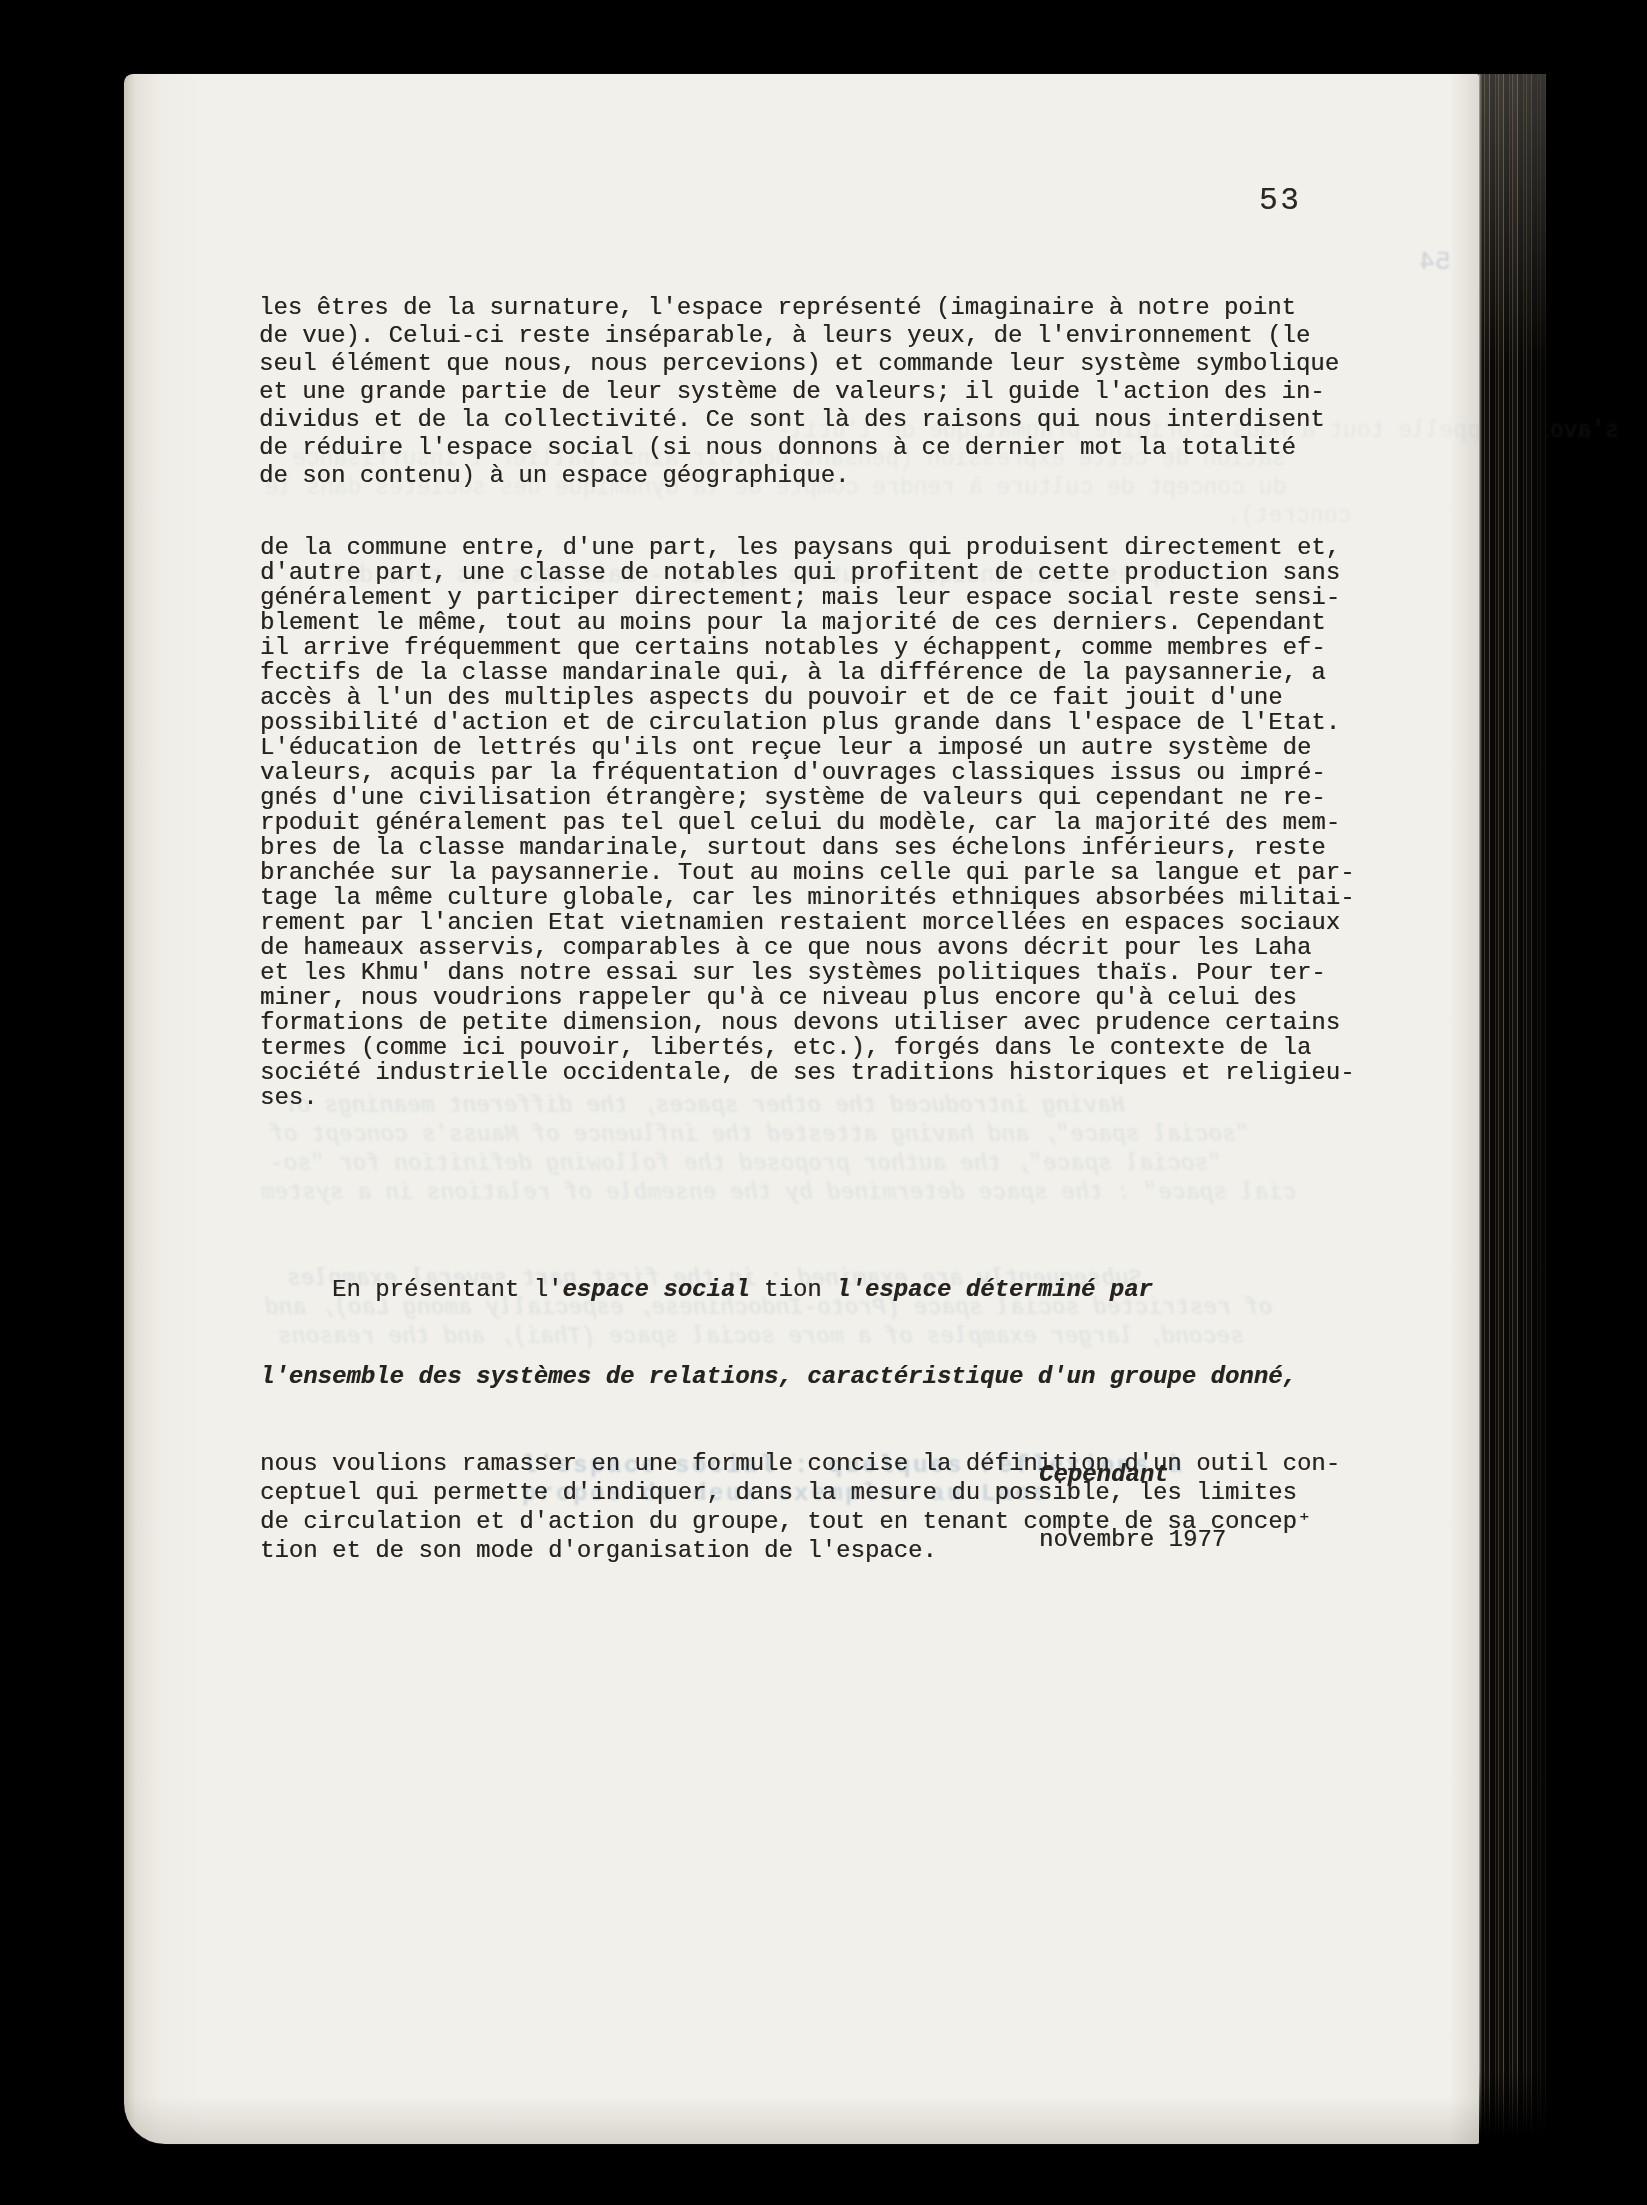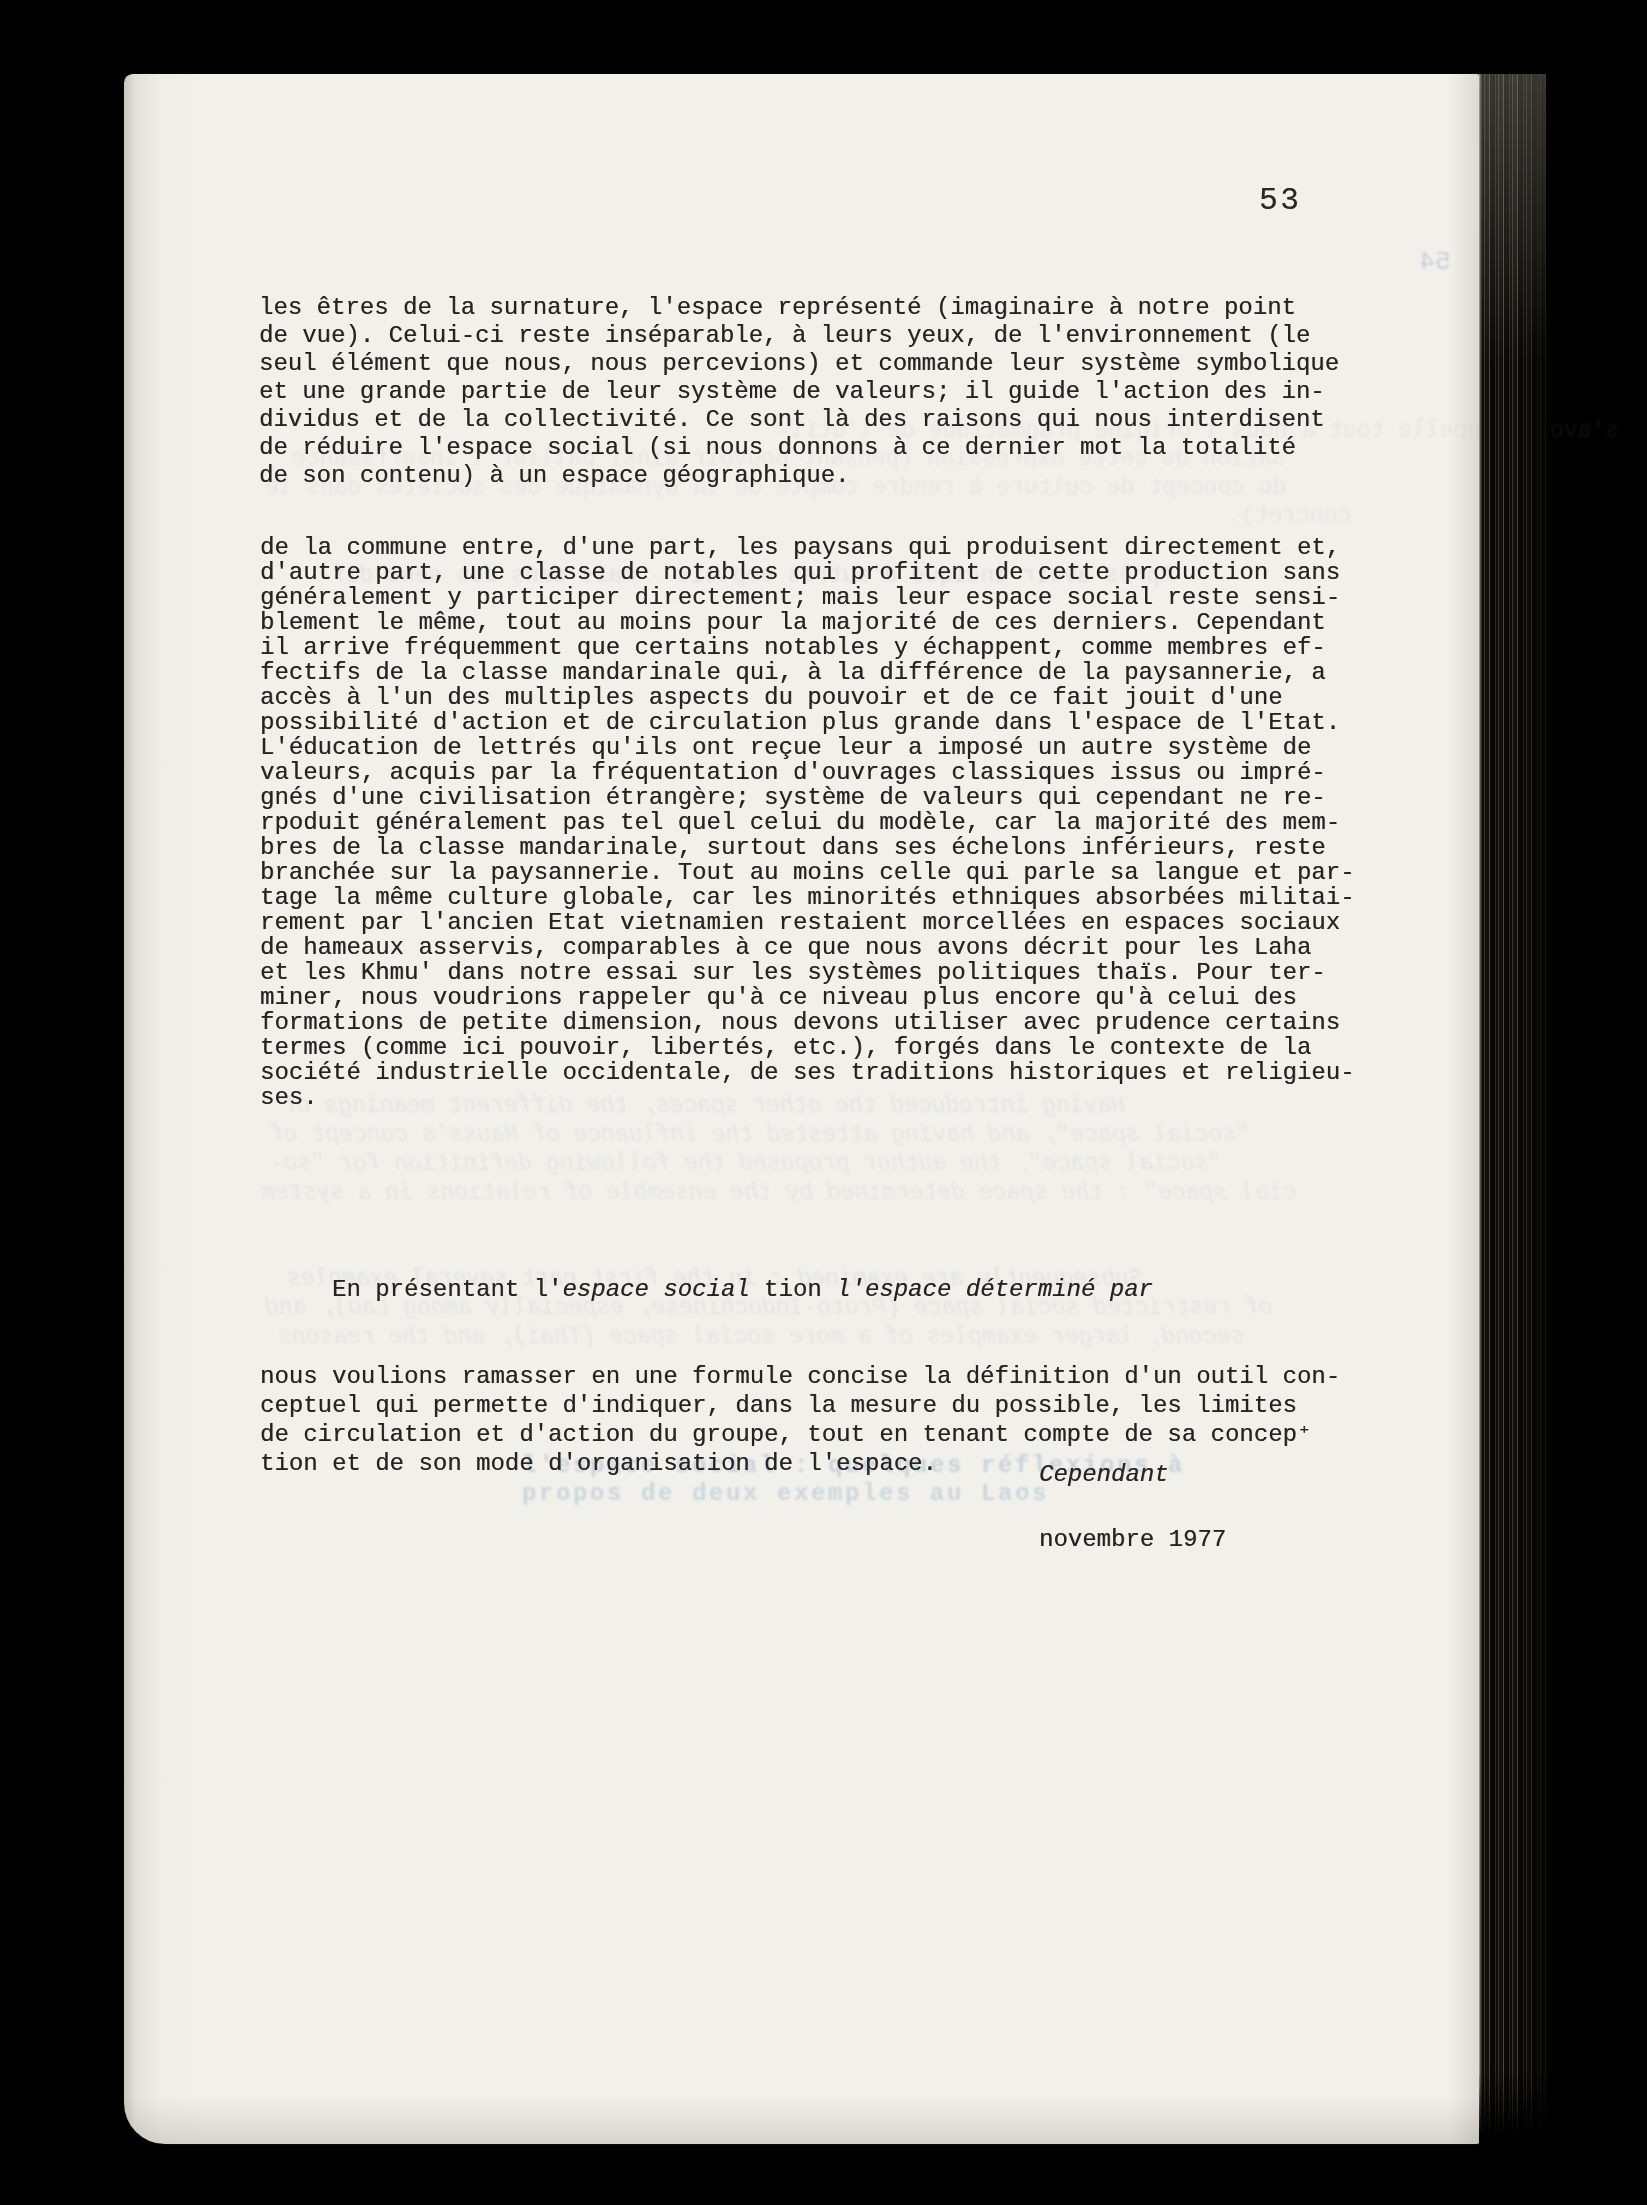--- a/index.html
+++ b/index.html
@@ -50,21 +50,21 @@
     position:absolute;
     font-size:24px;
     color:#262220;
     white-space:pre;
     text-shadow:0.4px 0.3px 0.4px rgba(38,34,32,.55);
   }
   .para{line-height:28px;margin-top:8px;}
   .p1{left:259px;top:286px;line-height:28px;}
   .p2{left:260px;top:528px;line-height:25px;}
   .p3{left:260px;top:1209px;line-height:29px;}
-  .it{font-style:italic;}
+  .it{font-style:italic;font-weight:bold;}
   .sig{left:1039px;top:1461px;}
   .dateline{left:1039px;top:1526px;text-align:right;}
   .pagenum{
     left:1260px;top:184px;
     font-size:31px;color:#2b2724;
     letter-spacing:2.6px;
     text-shadow:0.4px 0.4px 0.4px rgba(43,39,36,.5);
   }
   
   .ghost{
@@ -138,20 +138,21 @@
 de hameaux asservis, comparables à ce que nous avons décrit pour les Laha
 et les Khmu' dans notre essai sur les systèmes politiques thaïs. Pour ter-
 miner, nous voudrions rappeler qu'à ce niveau plus encore qu'à celui des
 formations de petite dimension, nous devons utiliser avec prudence certains
 termes (comme ici pouvoir, libertés, etc.), forgés dans le contexte de la
 société industrielle occidentale, de ses traditions historiques et religieu-
 ses.</div>
 
     <div class="tw para p3" style="left:136px;top:1135px;">
       <div class="line"><span>     En présentant l'</span><span class="it">espace social</span><span> tion </span><span class="it">l'espace déterminé par</span></div>
+      <div class="line it">l'ensemble des systèmes de relations, caractéristique d'un groupe donné,</div>
       <div class="line">nous voulions ramasser en une formule concise la définition d'un outil con-
 ceptuel qui permette d'indiquer, dans la mesure du possible, les limites
 de circulation et d'action du groupe, tout en tenant compte de sa concep⁺
 tion et de son mode d'organisation de l'espace.</div>
     </div>
 
     <div class="tw sig it" style="position:absolute;left:915px;top:1387px;">Cependant</div>
     <div class="tw dateline" style="position:absolute;left:915px;top:1452px;">novembre 1977</div>
 
   </div>

